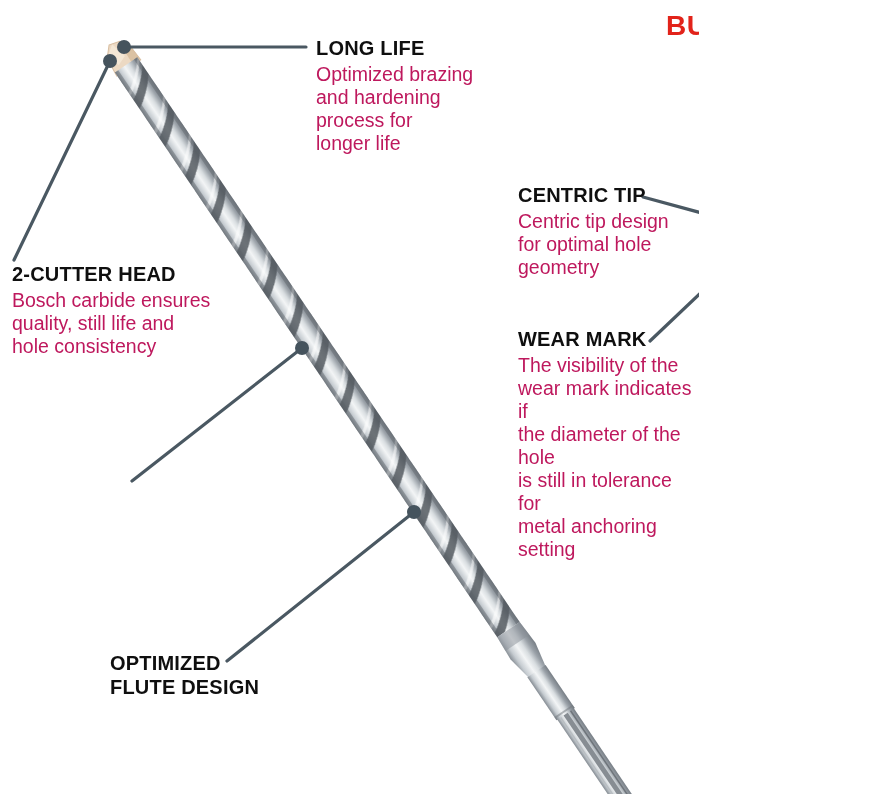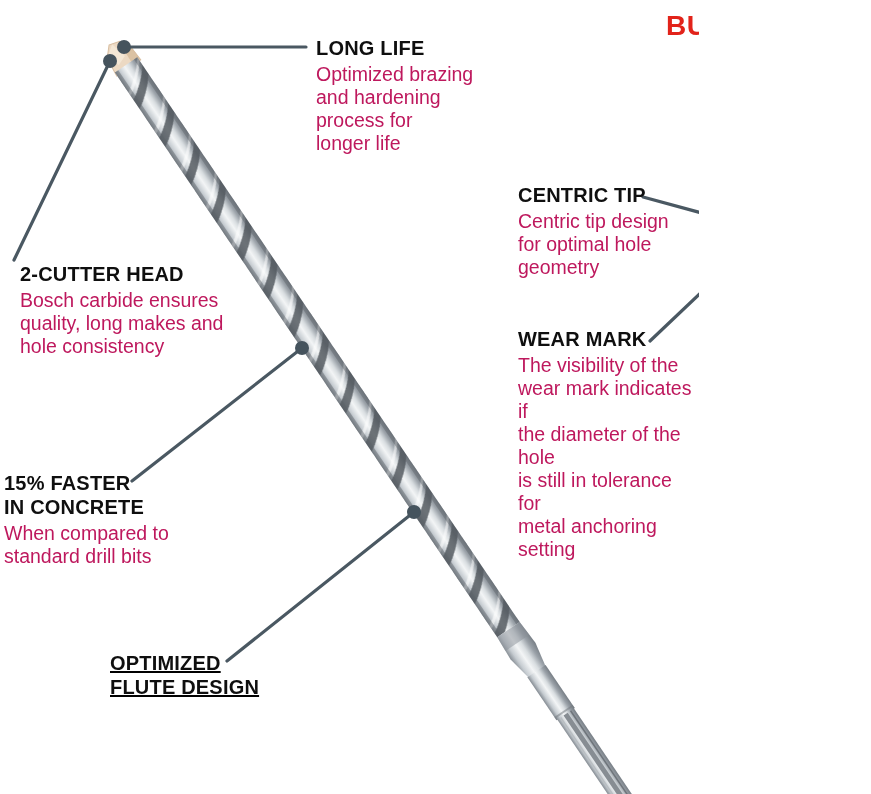--- a/index.html
+++ b/index.html
@@ -10,25 +10,25 @@
   #gfx{position:absolute;left:0;top:0;z-index:1;}
   .callout{position:absolute;z-index:2;}
   .callout .title{
     font-weight:bold;font-size:20px;line-height:24px;color:#0f0f0f;
     letter-spacing:0.2px;white-space:pre-line;margin:0 0 3px 0;
   }
   .callout .body{
     font-size:19.5px;line-height:23px;color:#be185d;white-space:pre-line;
   }
   .c-long-life{left:316px;top:36px;}
-  .c-two-cutter{left:20px;top:262px;}
+  .c-two-cutter{left:12px;top:262px;}
   .c-centric{left:518px;top:183px;}
   .c-wear{left:518px;top:327px;}
   .c-faster{left:4px;top:471px;}
-  .c-flute{left:110px;top:651px;text-decoration:underline;}
+  .c-flute{left:110px;top:651px;}
 
   .logo{
     position:absolute;left:666px;top:6px;z-index:2;display:flex;align-items:flex-start;
   }
   .logo .word{
     color:var(--brand_red,#e2231a);font-weight:bold;font-size:28px;line-height:40px;
     letter-spacing:0.5px;
   }
   .logo .dog{width:46px;height:44px;margin:0 -3px 0 -2px;}
   .logo .tm{font-size:11px;color:#8a8a8a;margin:26px 0 0 2px;}
@@ -138,46 +138,40 @@
     <div class="title">LONG LIFE</div>
     <div class="body">Optimized brazing
 and hardening
 process for
 longer life</div>
   </div>
 
   <div class="callout c-two-cutter">
     <div class="title">2-CUTTER HEAD</div>
     <div class="body">Bosch carbide ensures
-quality, long makes and
+quality, still life and
 hole consistency</div>
   </div>
 
   <div class="callout c-centric">
     <div class="title">CENTRIC TIP</div>
     <div class="body">Centric tip design
 for optimal hole
 geometry</div>
   </div>
 
   <div class="callout c-wear">
     <div class="title">WEAR MARK</div>
     <div class="body">The visibility of the
 wear mark indicates if
 the diameter of the hole
 is still in tolerance for
 metal anchoring setting</div>
   </div>
 
-  <div class="callout c-faster">
-    <div class="title">15% FASTER
-IN CONCRETE</div>
-    <div class="body">When compared to
-standard drill bits</div>
-  </div>
 
   <div class="callout c-flute">
     <div class="title">OPTIMIZED
 FLUTE DESIGN</div>
   </div>
 
   <div class="logo">
     <span class="word">BULLD</span>
     <svg class="dog" viewBox="0 0 60 60">
       <ellipse cx="30" cy="30" rx="25" ry="26" fill="#ffffff" stroke="#2b2b2b" stroke-width="2.4"></ellipse>

